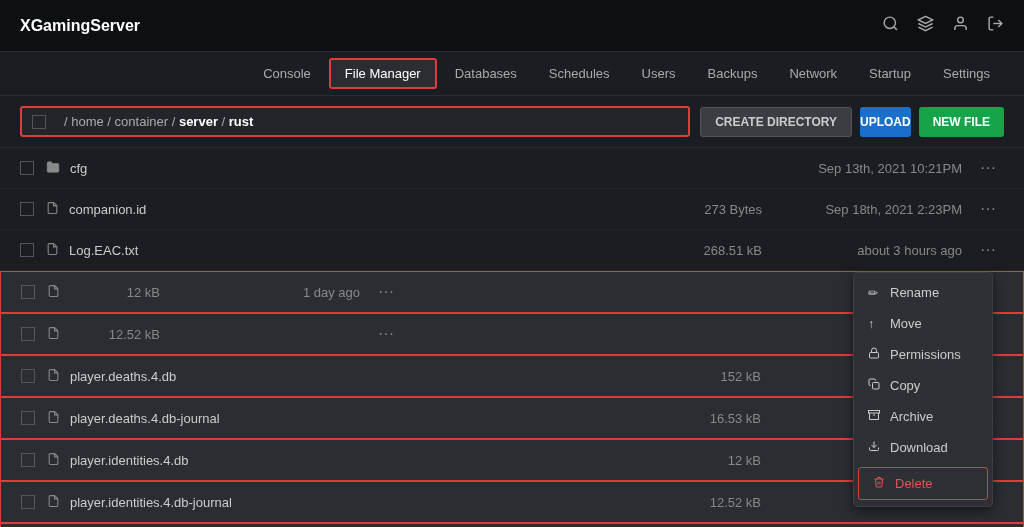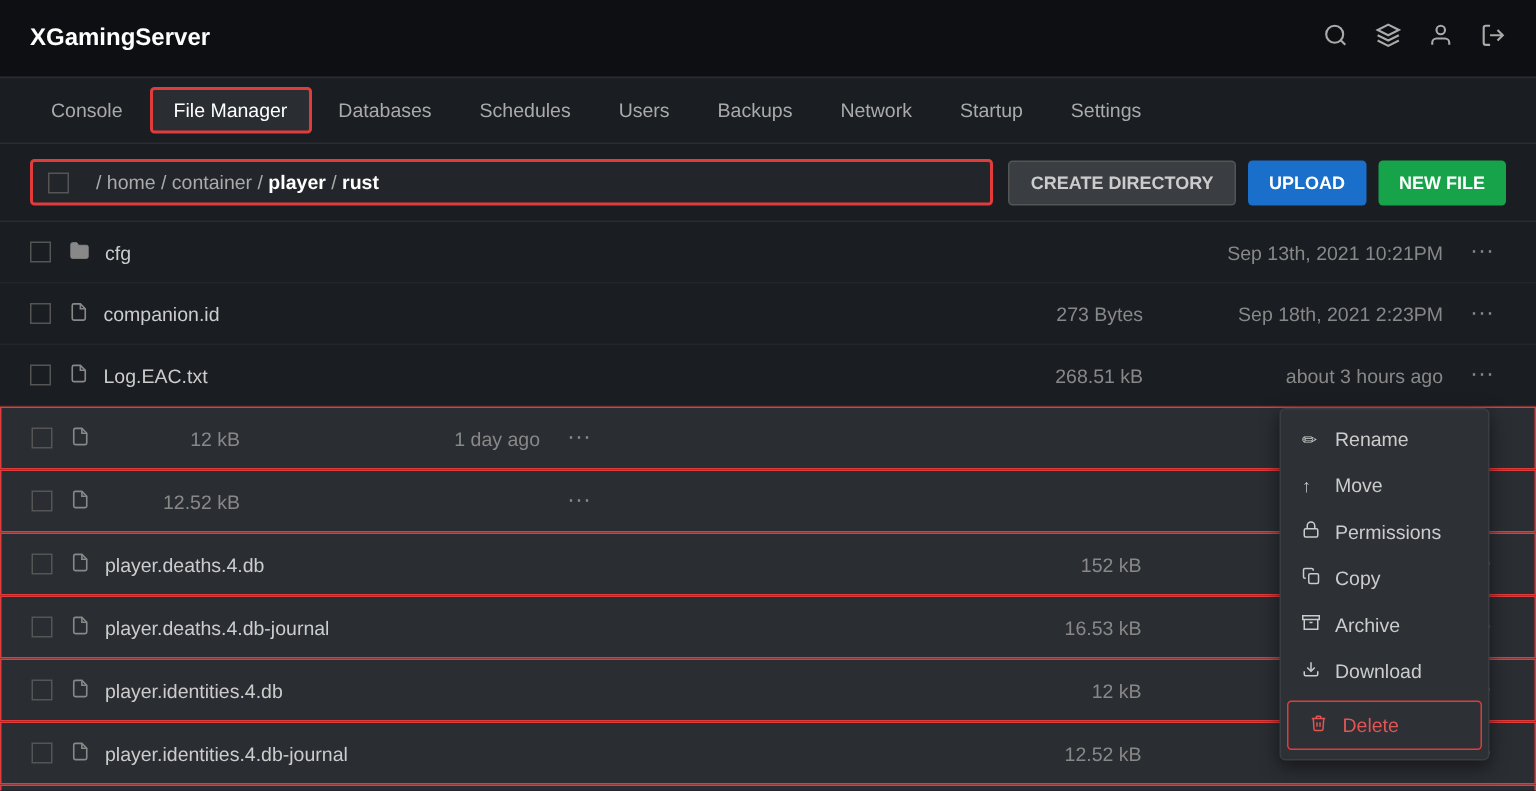--- a/index.html
+++ b/index.html
@@ -5,32 +5,32 @@
     * { box-sizing: border-box; margin: 0; padding: 0; }
     body { background: #1a1d21; color: #ccc; font-family: 'Segoe UI', Arial, sans-serif; font-size: 13px; width: 1024px; height: 527px; overflow: hidden; }
 
     
     .header { background: #0d0f12; display: flex; align-items: center; justify-content: space-between; padding: 12px 20px; height: 52px; border-bottom: 1px solid #2a2d32; }
     .header-title { color: #fff; font-size: 16px; font-weight: 600; }
     .header-icons { display: flex; gap: 18px; align-items: center; }
     .header-icon { color: #aaa; font-size: 16px; cursor: pointer; }
 
     
-    .nav { background: #1a1d21; display: flex; align-items: center; padding: 0 20px; height: 44px; border-bottom: 1px solid #2a2d32; gap: 4px; }
+    .nav { background: #1a1d21; display: flex; align-items: center; padding: 0 20px; height: 44px; border-bottom: 1px solid #2a2d32; gap: 4px; justify-content: flex-end; }
     .nav-item { color: #aaa; padding: 6px 14px; cursor: pointer; border-radius: 3px; font-size: 13px; }
     .nav-item.active { color: #fff; background: #2a2d32; border: 2px solid #e03c3c; }
 
     
     .toolbar { display: flex; align-items: center; padding: 10px 20px; background: #1a1d21; gap: 10px; border-bottom: 1px solid #2a2d32; }
     .breadcrumb-area { display: flex; align-items: center; gap: 6px; flex: 1; border: 2px solid #e03c3c; padding: 6px 10px; border-radius: 3px; background: #22252a; }
     .breadcrumb-path { color: #aaa; font-size: 13px; }
     .breadcrumb-path span.bold { color: #fff; font-weight: 600; }
     .toolbar-buttons { display: flex; gap: 8px; }
     .btn-create { background: #3a3d42; color: #ccc; border: 1px solid #555; padding: 7px 14px; border-radius: 3px; cursor: pointer; font-size: 12px; font-weight: 600; text-align: right; }
-    .btn-upload { background: #1a6fca; color: #fff; border: none; padding: 7px 14px; border-radius: 3px; cursor: pointer; font-size: 12px; font-weight: 600; }
+    .btn-upload { background: #1a6fca; color: #fff; border: none; padding: 7px 0; border-radius: 3px; cursor: pointer; font-size: 12px; font-weight: 600; }
     .btn-newfile { background: #16a34a; color: #fff; border: none; padding: 7px 14px; border-radius: 3px; cursor: pointer; font-size: 12px; font-weight: 600; }
 
     
     .file-list { background: #1a1d21; }
     .file-row { display: flex; align-items: center; padding: 9px 20px; border-bottom: 1px solid #22252a; position: relative; }
     .file-row.selected { background: #2a2d32; border: 1px solid #e03c3c; margin: 0; }
     .file-checkbox { width: 14px; height: 14px; border: 1px solid #555; margin-right: 12px; background: transparent; flex-shrink: 0; }
     .file-icon { color: #888; margin-right: 10px; font-size: 13px; flex-shrink: 0; }
     .file-name { color: #ccc; flex: 1; }
     .file-size { color: #888; width: 90px; text-align: right; margin-right: 20px; }
@@ -87,21 +87,21 @@
   <span class="nav-item">Backups</span>
   <span class="nav-item">Network</span>
   <span class="nav-item">Startup</span>
   <span class="nav-item">Settings</span>
 </div>
 
 <div class="toolbar">
   <div class="breadcrumb-area">
     <div class="file-checkbox"></div>
     <span class="breadcrumb-path">
-      / home / container / <span class="bold">player</span> / <span class="bold">rust</span>
+      / home / container / <span class="bold">server</span> / <span class="bold">rust</span>
     </span>
   </div>
   <div class="toolbar-buttons">
     <button class="btn-create">CREATE DIRECTORY</button>
     <button class="btn-upload">UPLOAD</button>
     <button class="btn-newfile">NEW FILE</button>
   </div>
 </div>
 
 <div class="file-list">

